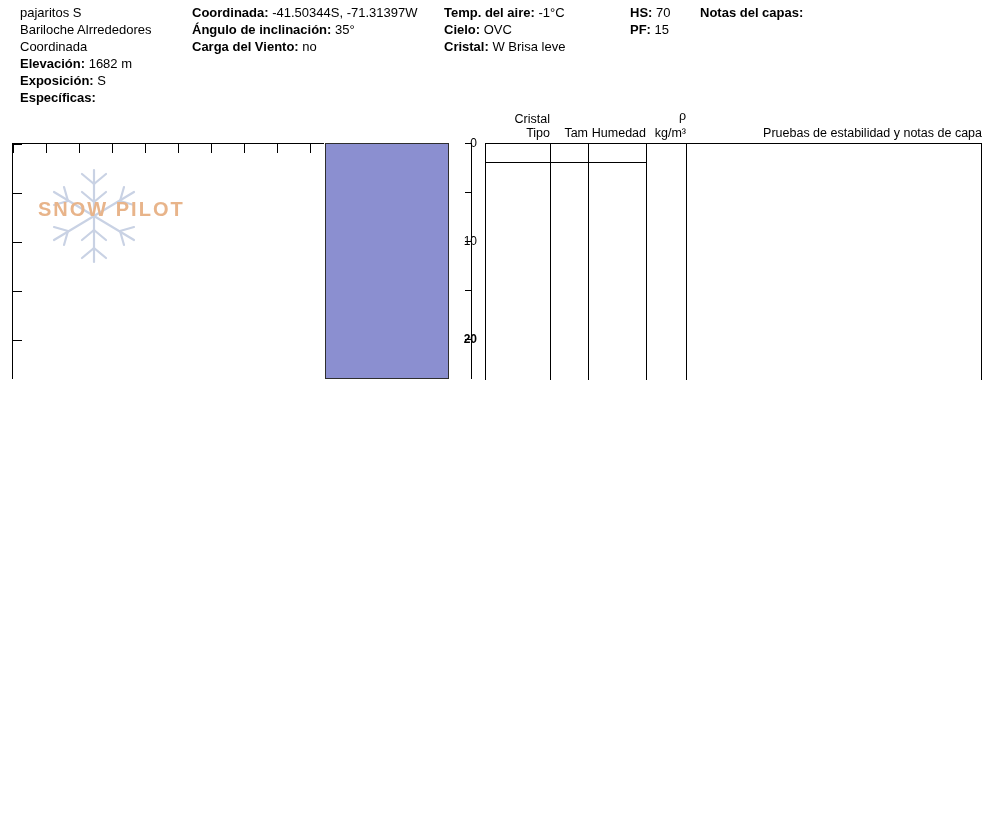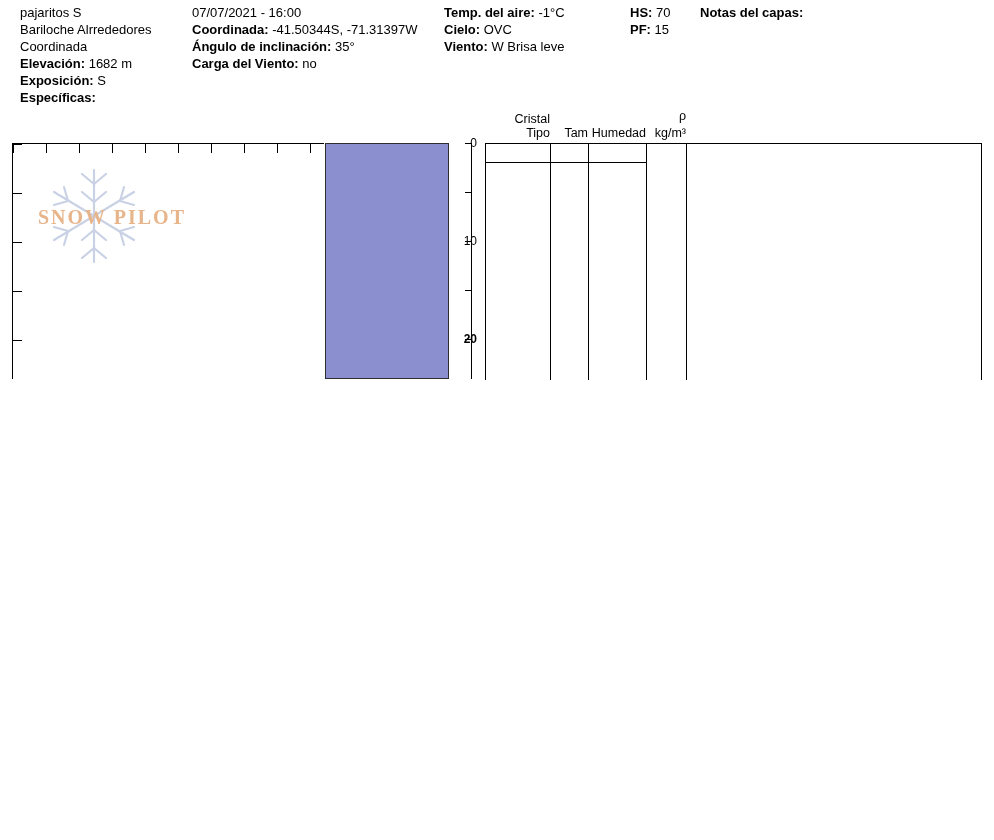--- a/index.html
+++ b/index.html
@@ -164,26 +164,26 @@
     position: absolute;
     left: 34px;
     top: 50px;
     width: 170px;
     height: 110px;
     pointer-events: none;
   }
   #watermark .wm-text {
     position: absolute;
     left: 4px;
-    top: 44px;
+    top: 36px;
     font-size: 20px;
     font-weight: bold;
     letter-spacing: 2px;
     color: #e8b48a;
-    font-family: Liberation Serif, serif;
+    font-family: Liberation Sans, sans-serif;
   }
 </style>
 </head>
 <body>
 
 <div id="header">
 
   <div class="hcol" id="col-loc">
     <div class="hline">pajaritos S</div>
     <div class="hline">Bariloche Alrrededores</div>
@@ -195,21 +195,20 @@
     <div class="hline">
       <span class="lbl">Exposición:</span>
       <span class="val">S</span>
     </div>
     <div class="hline">
       <span class="lbl">Específicas:</span>
     </div>
   </div>
 
   <div class="hcol" id="col-site">
-    <div class="hline">07/07/2021 - 16:00</div>
     <div class="hline">
       <span class="lbl">Coordinada:</span>
       <span class="val">-41.50344S, -71.31397W</span>
     </div>
     <div class="hline">
       <span class="lbl">Ángulo de inclinación:</span>
       <span class="val">35°</span>
     </div>
     <div class="hline">
       <span class="lbl">Carga del Viento:</span>
@@ -220,21 +219,21 @@
   <div class="hcol" id="col-cond">
     <div class="hline">
       <span class="lbl">Temp. del aire:</span>
       <span class="val">-1°C</span>
     </div>
     <div class="hline">
       <span class="lbl">Cielo:</span>
       <span class="val">OVC</span>
     </div>
     <div class="hline">
-      <span class="lbl">Viento:</span>
+      <span class="lbl">Cristal:</span>
       <span class="val">W Brisa leve</span>
     </div>
   </div>
 
   <div class="hcol" id="col-hs">
     <div class="hline">
       <span class="lbl">HS:</span>
       <span class="val">70</span>
     </div>
     <div class="hline">
@@ -319,13 +318,14 @@
       </g>
     </svg>
     <div class="wm-text">SNOW PILOT</div>
   </div>
 <div class="col-head" style="left: 485px; width: 65px; top: 0px;">Cristal</div>
     <div class="col-head" style="left: 485px; width: 65px; top: 14px;">Tipo</div>
     <div class="col-head" style="left: 550px; width: 38px; top: 14px;">Tam</div>
     <div class="col-head" style="left: 588px; width: 58px; top: 14px;">Humedad</div>
     <div class="col-head" style="left: 646px; width: 40px; top: -3px;">ρ</div>
     <div class="col-head" style="left: 646px; width: 40px; top: 14px;">kg/m³</div>
+    <div class="col-head" style="left: 686px; width: 296px; top: 14px;">Pruebas de estabilidad y notas de capa</div>
   </div>
 
 </body></html>

